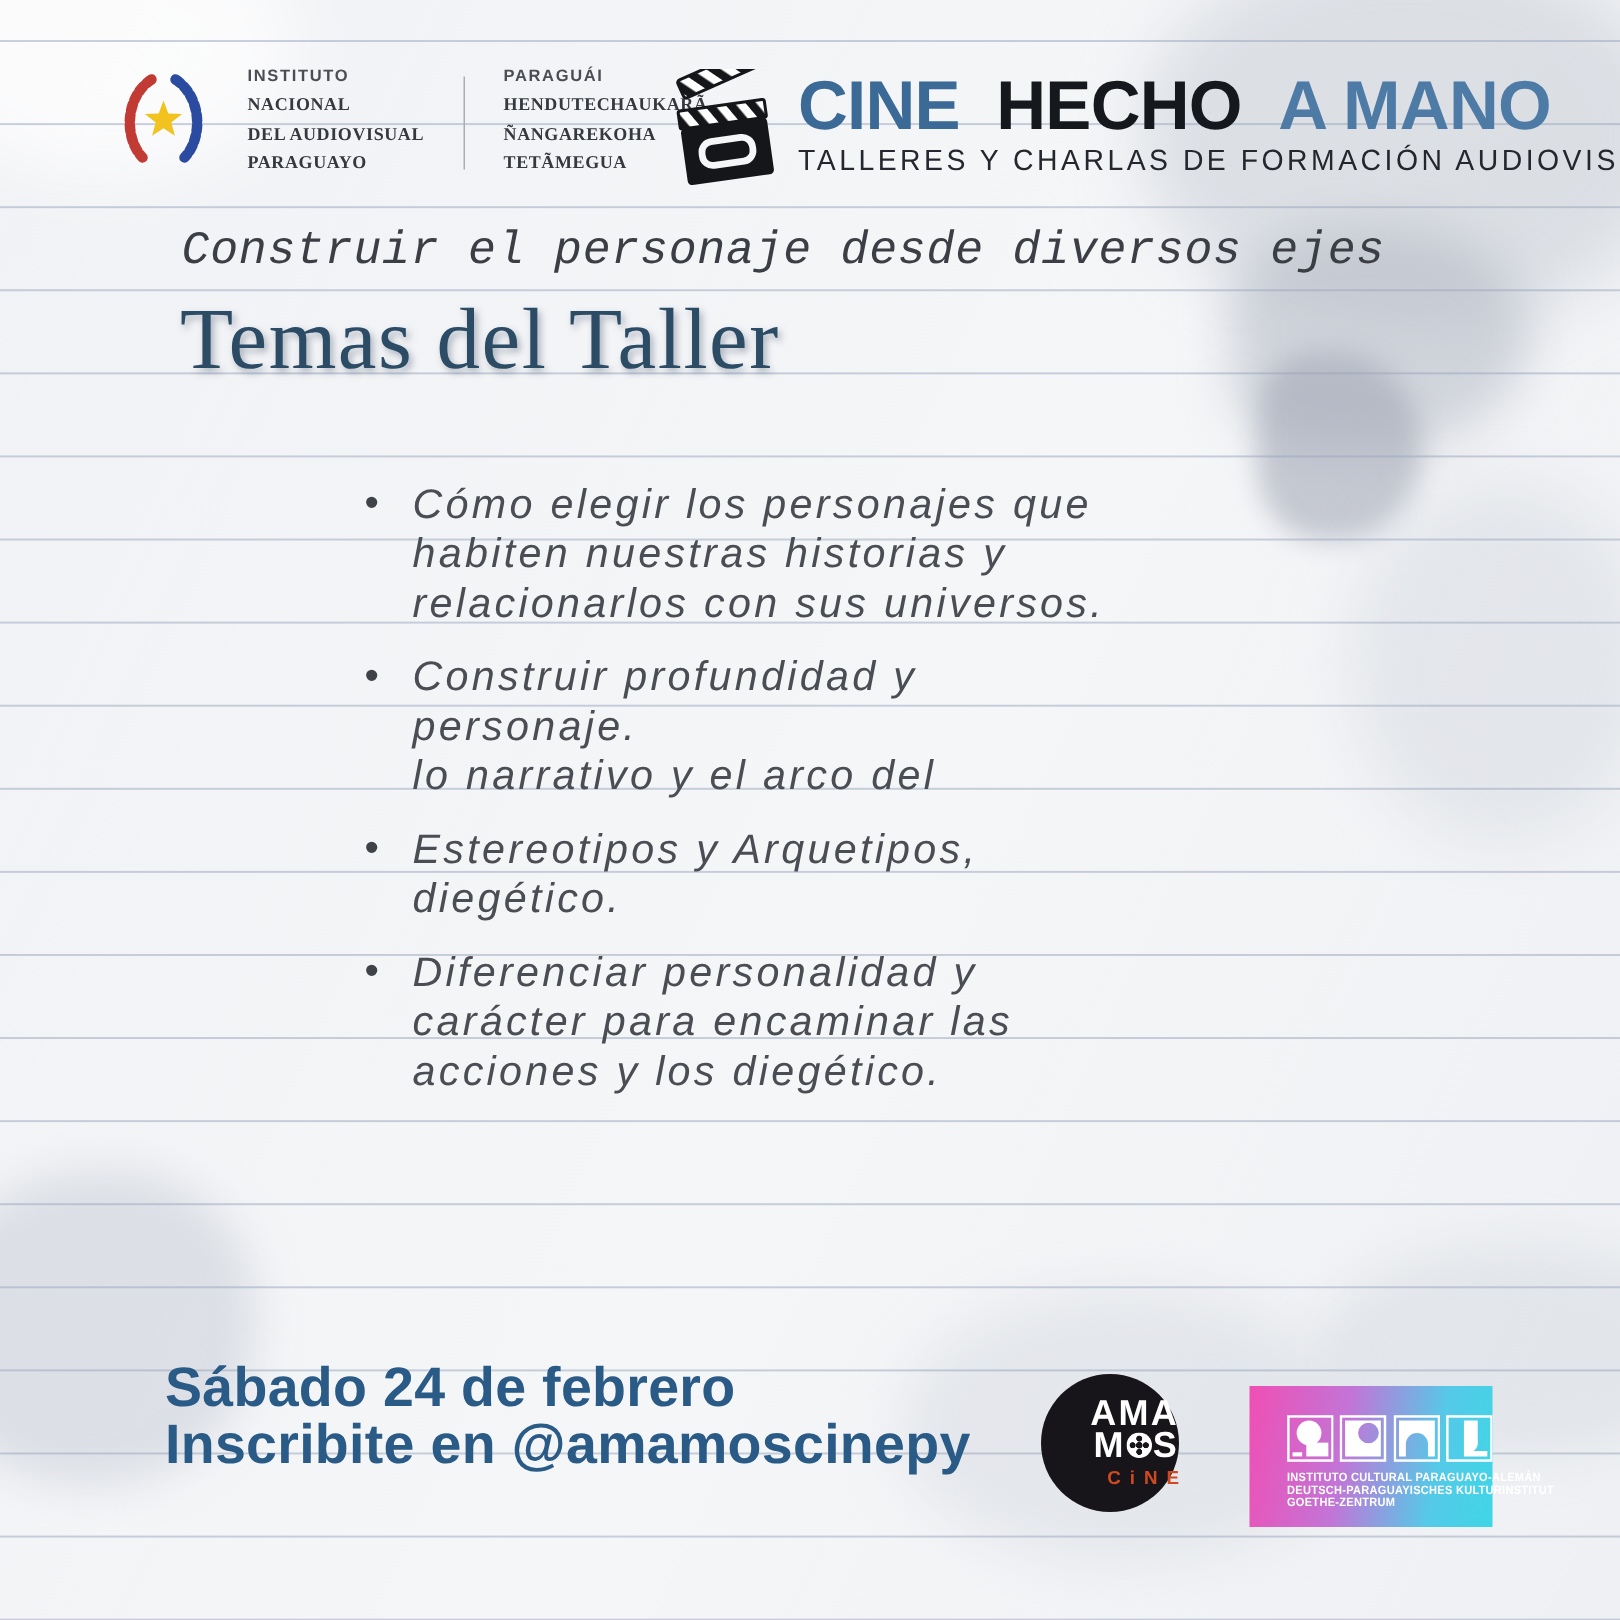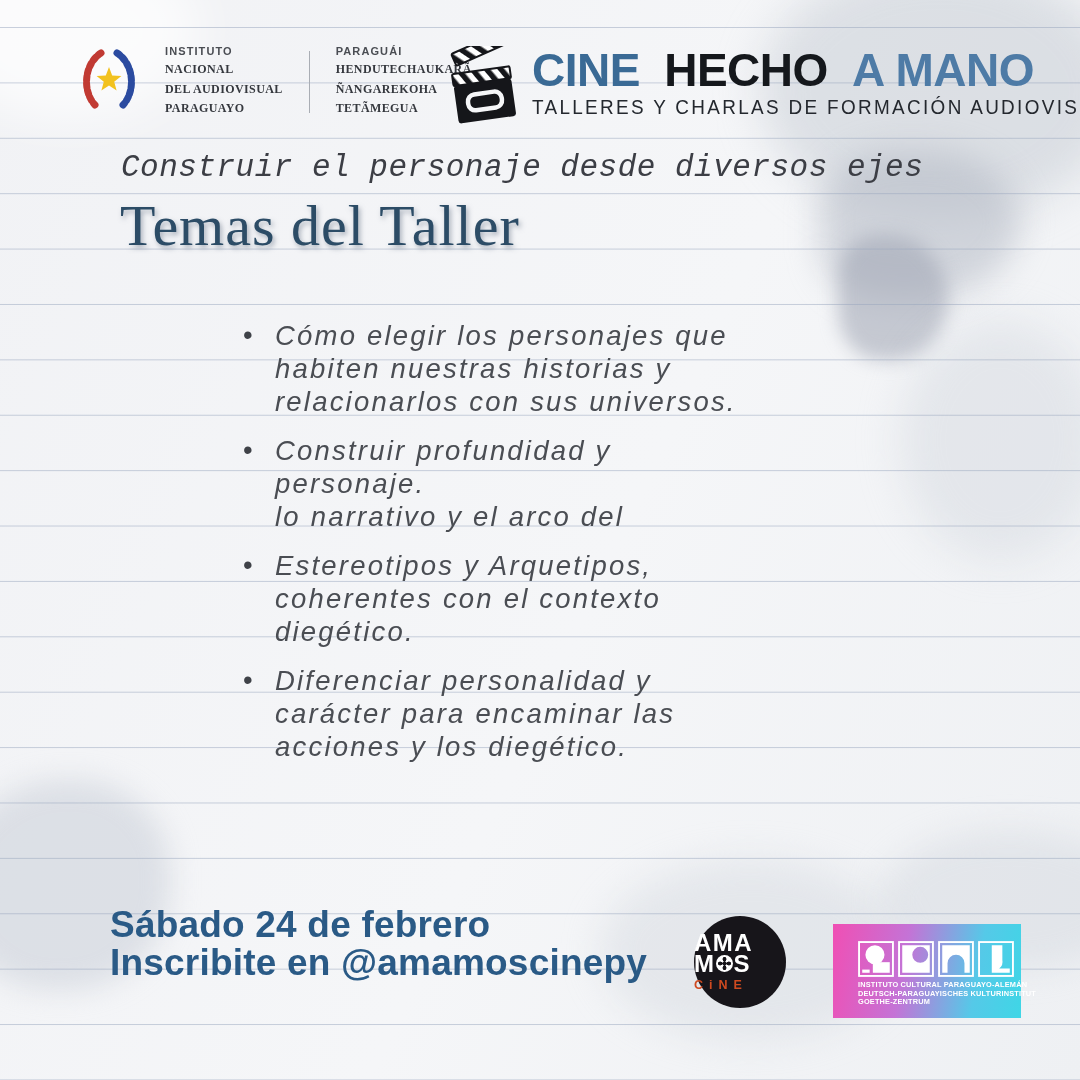--- a/index.html
+++ b/index.html
@@ -42,34 +42,34 @@
     text-shadow:2px 3px 5px rgba(95,110,130,.5);}
   .bullets{position:absolute;left:240px;top:318px;margin:1px;padding:0;list-style:none;width:620px;}
   .bullets li{position:relative;padding-left:34px;margin-bottom:16px;
     font-style:italic;font-size:27.5px;letter-spacing:2.2px;line-height:33px;color:#4a4d53;}
   .bullets li::before{content:"\2022";position:absolute;left:2px;top:-1px;font-style:normal;color:#3f4248;}
   
   .footer-text{position:absolute;left:110px;top:906px;font-weight:bold;
     font-size:37px;line-height:38px;color:#2a5a86;letter-spacing:.2px;white-space:nowrap;}
   .hl-black{color:#101316;}
   .amamos{position:absolute;left:694px;top:916px;width:92px;height:92px;border-radius:50%;
-    background:#17151a;color:#fff;display:flex;flex-direction:column;align-items:flex-start;justify-content:center;
+    background:#17151a;color:#fff;display:flex;flex-direction:column;align-items:flex-end;justify-content:center;
     font-weight:bold;}
   .amamos .l1{font-size:24px;letter-spacing:1.5px;line-height:20px;}
   .amamos .l2{font-size:24px;letter-spacing:1.5px;line-height:22px;display:flex;align-items:center;}
   .reel{display:inline-block;width:17px;height:17px;border-radius:50%;margin:0 .5px;
     background:
       radial-gradient(circle 2.1px at 50% 50%,#17151a 2px,transparent 2.4px),
       radial-gradient(circle 1.9px at 50% 24%,#17151a 1.8px,transparent 2.2px),
       radial-gradient(circle 1.9px at 76% 50%,#17151a 1.8px,transparent 2.2px),
       radial-gradient(circle 1.9px at 50% 76%,#17151a 1.8px,transparent 2.2px),
       radial-gradient(circle 1.9px at 24% 50%,#17151a 1.8px,transparent 2.2px),
       #fff;}
   .amamos .l3{font-size:12.5px;letter-spacing:6px;color:#cf4a20;margin-top:3px;margin-right:-6px;}
-  .icpa{position:absolute;left:833px;top:924px;width:188px;height:94px;
+  .icpa{position:absolute;left:833px;top:924px;width:162px;height:94px;
     background:linear-gradient(100deg,#f04fb4 0%,#c473d6 38%,#55c9e8 75%,#3fd6e6 100%);
     padding:17px 0 0 25px;box-sizing:border-box;}
   .icpa-boxes{display:flex;gap:4px;}
   .icpa-text{margin-top:4px;color:#fff;font-weight:bold;font-size:8px;line-height:8.5px;
     letter-spacing:.2px;transform:scaleX(.92);transform-origin:left;white-space:nowrap;}
   svg{display:block;}
 </style>
 </head>
 <body>
 
@@ -147,21 +147,20 @@
         <div>habiten nuestras historias y</div>
         <div>relacionarlos con sus universos.</div>
       </li>
       <li>
         <div>Construir profundidad y</div>
         <div>personaje.</div>
         <div>lo narrativo y el arco del</div>
       </li>
       <li>
         <div>Estereotipos y Arquetipos,</div>
-        <div>coherentes con el contexto</div>
         <div>diegético.</div>
       </li>
       <li>
         <div>Diferenciar personalidad y</div>
         <div>carácter para encaminar las</div>
         <div>acciones y los diegético.</div>
       </li>
     </ul>
 
     <div class="footer-text">

